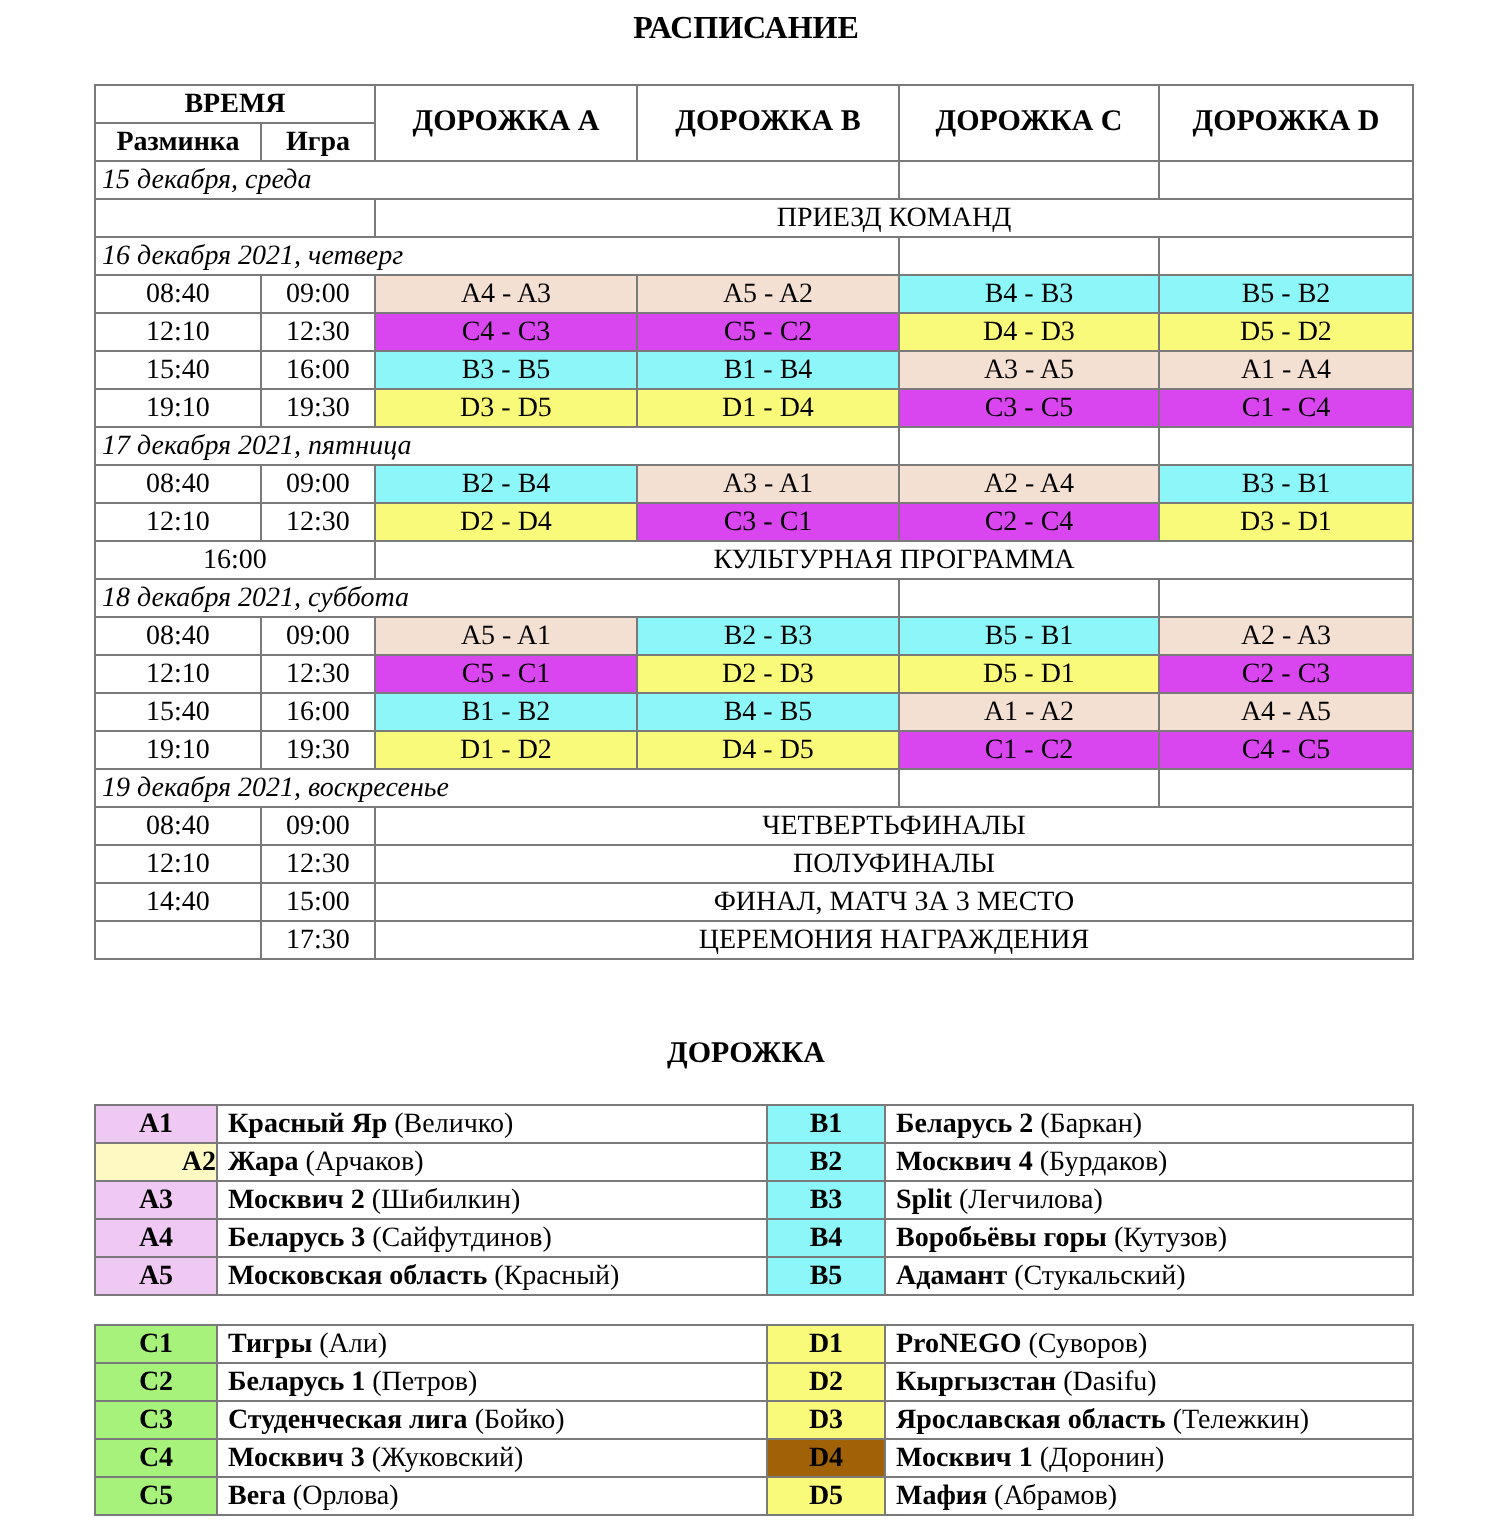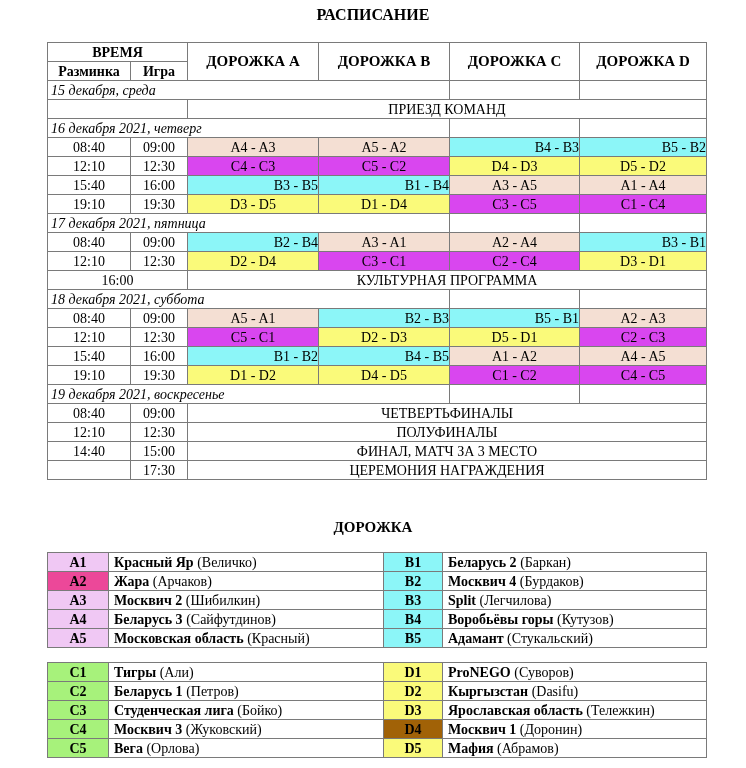--- a/index.html
+++ b/index.html
@@ -9,21 +9,21 @@
   #schedule-title { top:6px; }
   #teams-title { top:519px; font-size:15px; }
   table { border-collapse:collapse; position:absolute; table-layout:fixed; }
   td, th { border:1px solid #7a7a7a; padding:0; font-size:14px; line-height:17px; height:18px; text-align:center; white-space:nowrap; overflow:hidden; }
   #schedule { left:47px; top:42px; width:659px; }
   th { font-weight:bold; }
   .hdr-lane { font-size:15px; }
   .day td.daylabel { text-align:left; font-style:italic; padding-left:3px; }
   .bold { font-weight:normal; }
   .c-A { background:#f4dfd3; }
-  .c-B { background:#8cf6f8;text-align:right; }
+  .c-B { background:#8cf6f8; }
   .c-C { background:#d946ef; }
   .c-D { background:#fafa7a; }
   .teams { left:47px; width:659px; }
   #teams-1 { top:552px; }
   #teams-2 { top:662px; }
   .teams td { height:18px; font-size:14px; }
   .teams td.code { font-weight:bold; }
   .teams td.name { text-align:left; padding-left:5px; }
   .teams td.name b { font-weight:bold; }
 </style>
@@ -201,21 +201,21 @@
       <col style="width:264px">
     </colgroup>
   <tbody id="teams-1-body">
       <tr>
         <td class="code" style="background: rgb(240, 200, 244);">A1</td>
         <td class="name"><b>Красный Яр</b> <span>(Величко)</span></td>
         <td class="code" style="background: rgb(140, 246, 248);">B1</td>
         <td class="name"><b>Беларусь 2</b> <span>(Баркан)</span></td>
       </tr>
       <tr>
-        <td class="code" style="background: #ec4899;">A2</td>
+        <td class="code" style="background: #fef9c3; text-align: right;">A2</td>
         <td class="name"><b>Жара</b> <span>(Арчаков)</span></td>
         <td class="code" style="background: rgb(140, 246, 248);">B2</td>
         <td class="name"><b>Москвич 4</b> <span>(Бурдаков)</span></td>
       </tr>
       <tr>
         <td class="code" style="background: rgb(240, 200, 244);">A3</td>
         <td class="name"><b>Москвич 2</b> <span>(Шибилкин)</span></td>
         <td class="code" style="background: rgb(140, 246, 248);">B3</td>
         <td class="name"><b>Split</b> <span>(Легчилова)</span></td>
       </tr>

